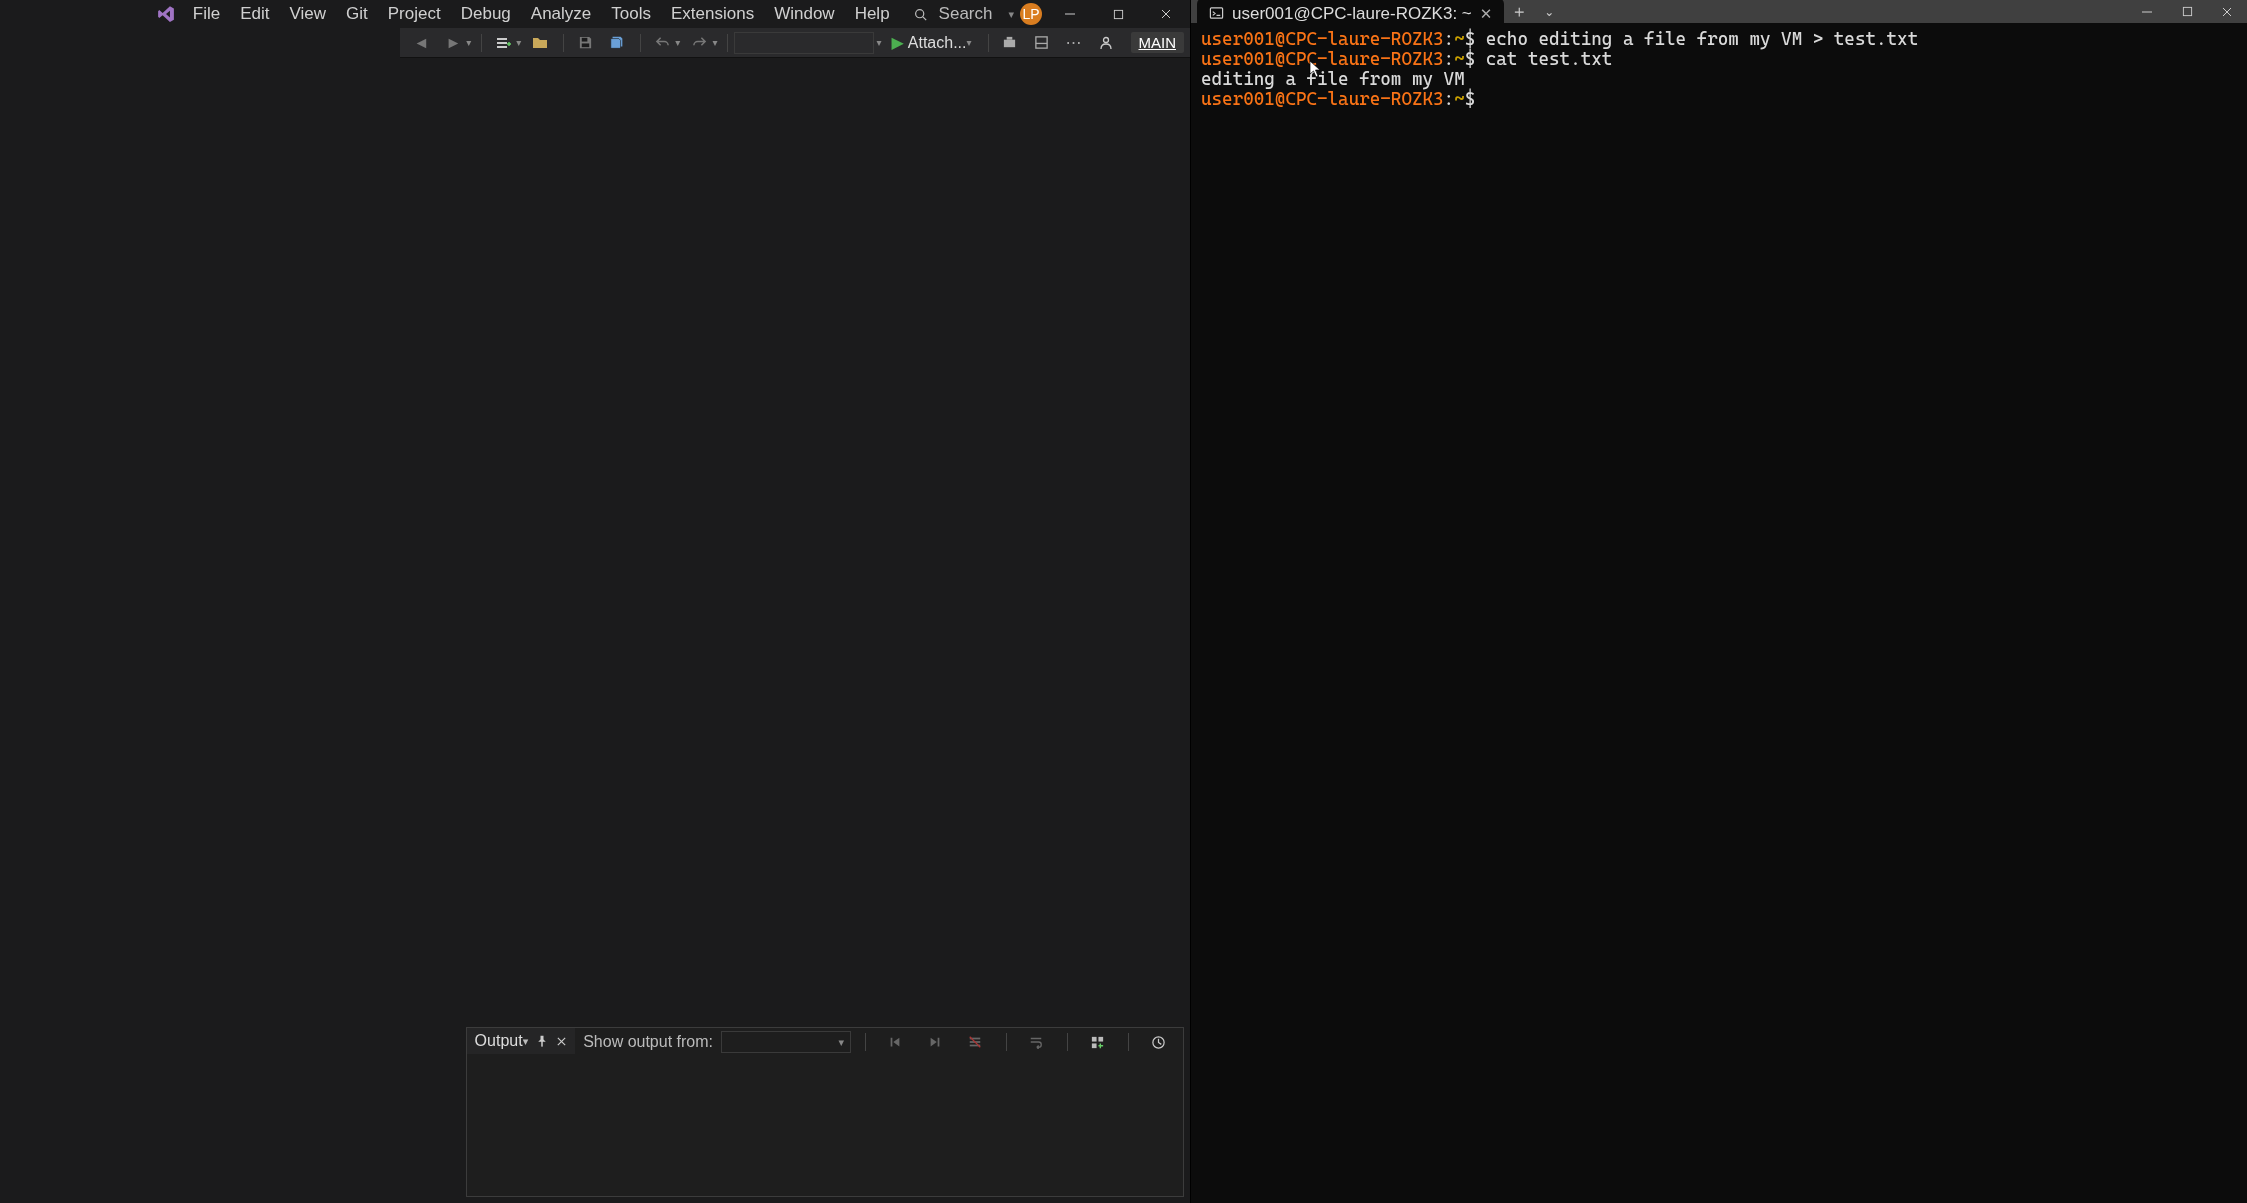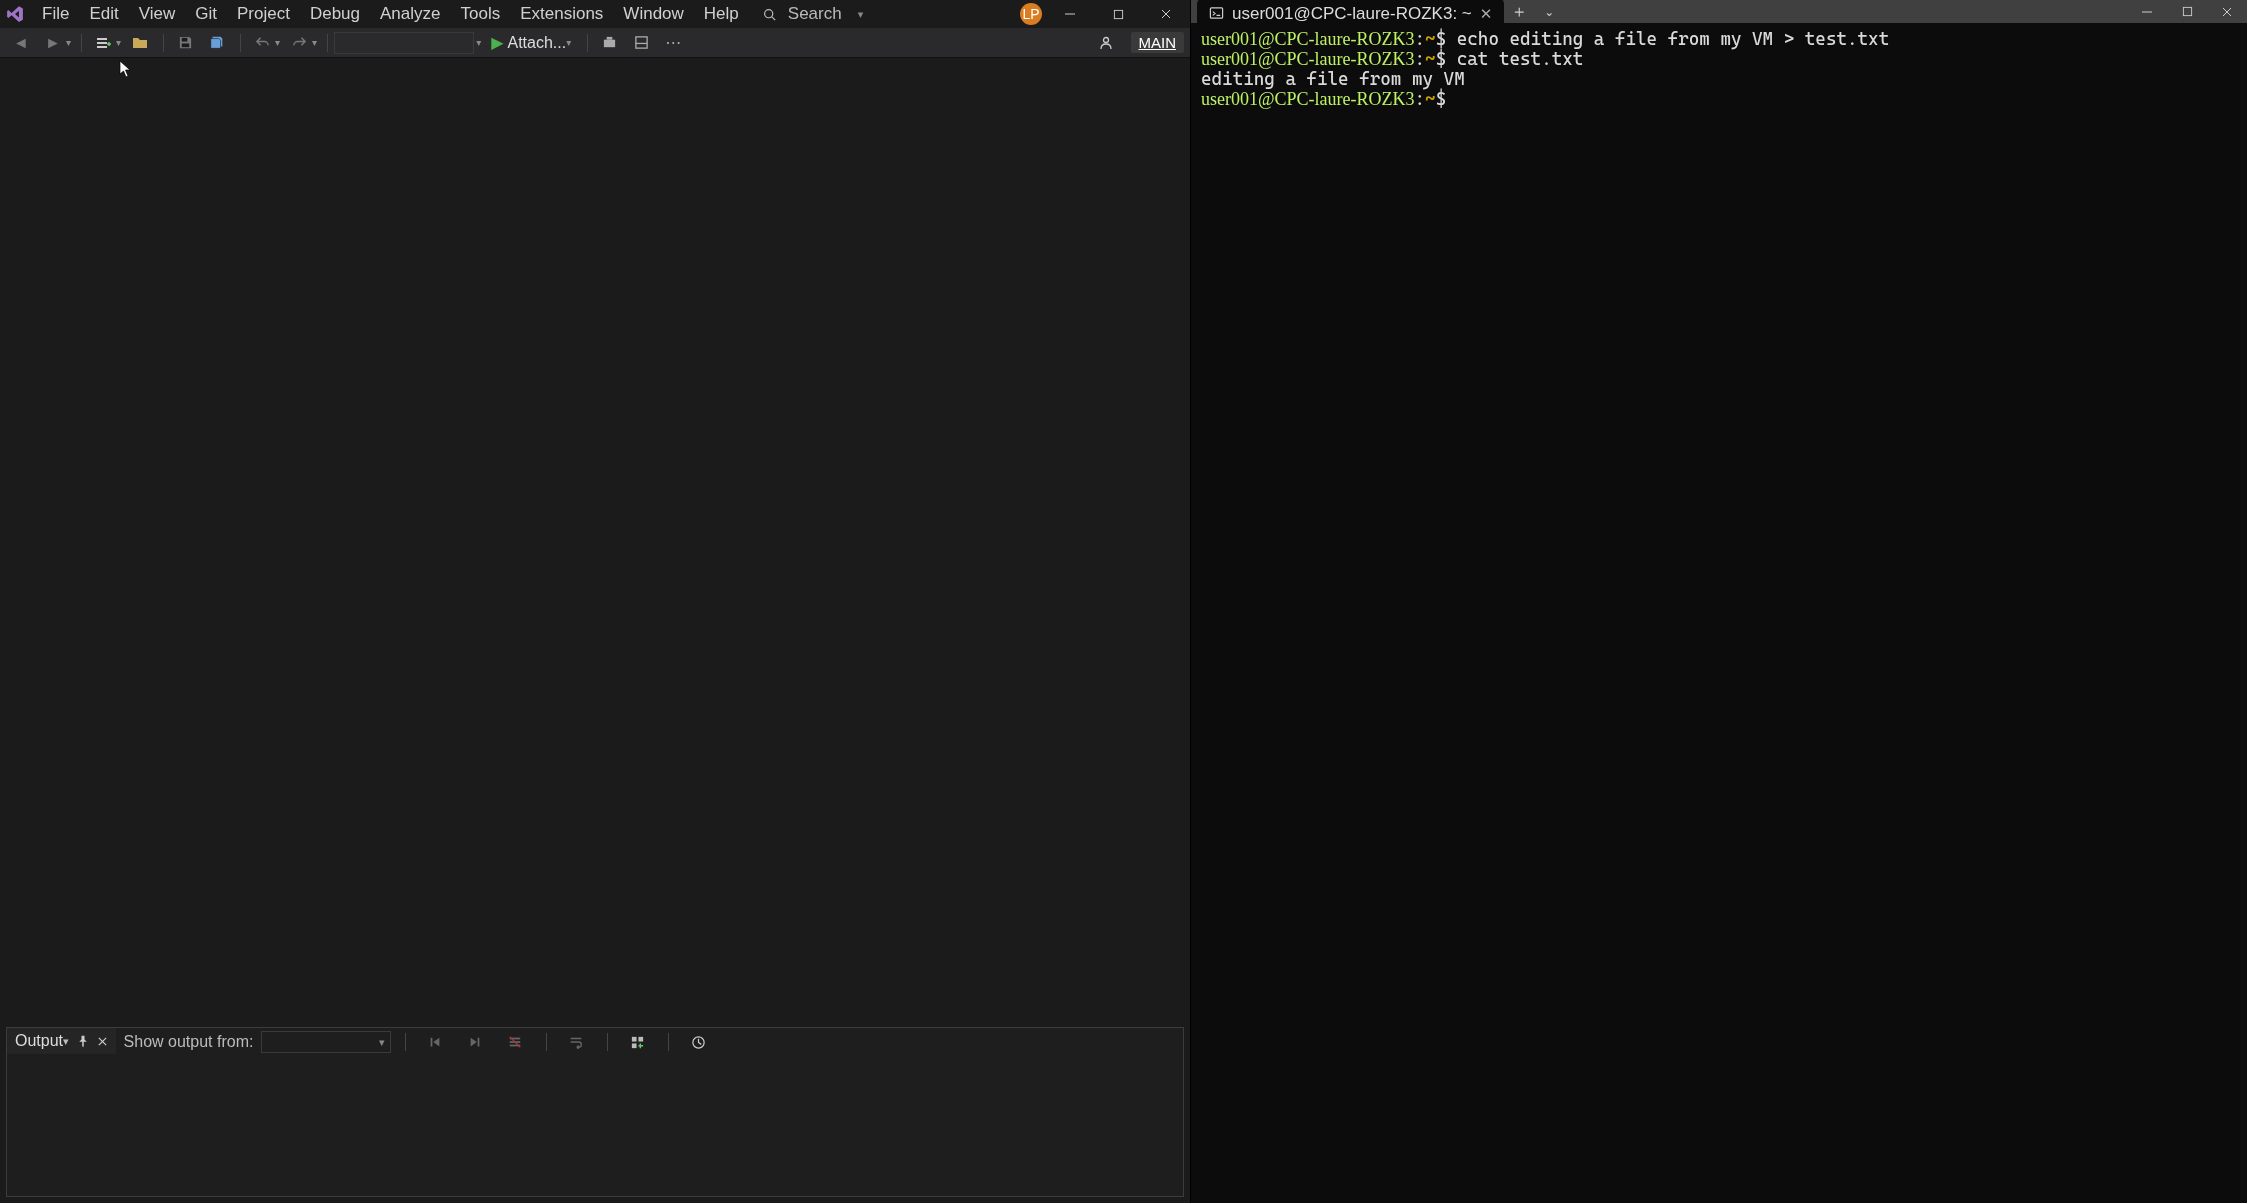--- a/index.html
+++ b/index.html
@@ -15,20 +15,21 @@
   }
 
   
   .vs {
     width: 1190px;
     height: 1203px;
     background: #1b1b1c;
     display: flex;
     flex-direction: column;
     position: relative;
+    align-items: flex-end;
   }
   .vs-menubar {
     height: 28px;
     background: #1b1b1c;
     display: flex;
     align-items: center;
     padding: 0 4px;
     font-size: 17px;
   }
   .vs-logo {
@@ -137,21 +138,21 @@
     color:#ccc;
   }
   .term-winbtns{margin-left:auto;display:flex;}
   .term-body{
     flex:1;padding:6px 10px;
     font-family:"Cascadia Mono","Consolas",monospace;
     font-size:18px;line-height:20px;
     white-space:pre;
     color:#d9d9d9;
   }
-  .tp{color:#bef264;font-family:Liberation Serif, serif;}
+  .tp{color:#f97316;}
   .td{color:#c9a000;}
   .tw{color:#d9d9d9;}
 
   svg { display:block; }
 </style>
 </head>
 <body>
 
 <div class="vs">
 

